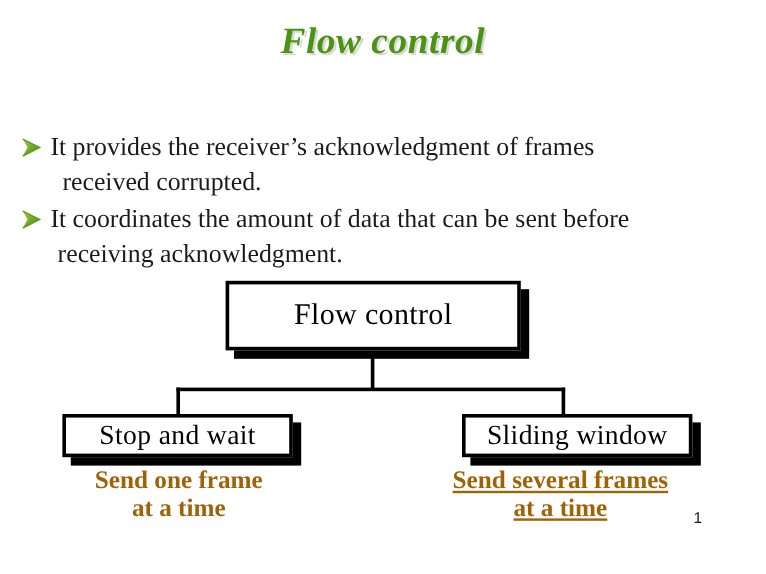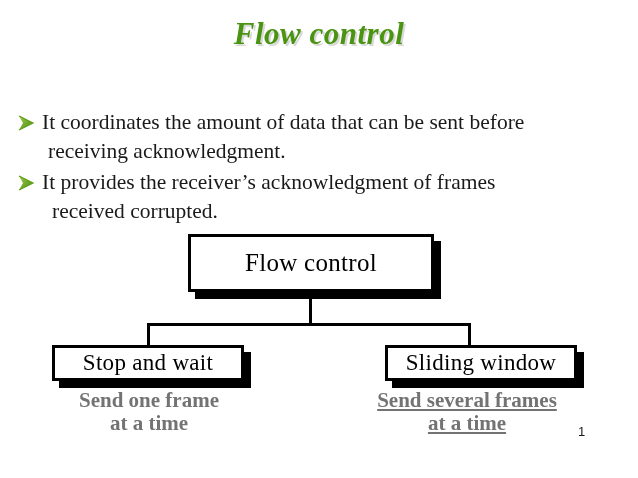--- a/index.html
+++ b/index.html
@@ -118,21 +118,21 @@
   }
   #conn-stem   { left: 309px; top: 64px;  width: 3px;   height: 33px; }
   #conn-bar    { left: 147px; top: 95px;  width: 324px; height: 3px; }
   #conn-drop-l { left: 147px; top: 95px;  width: 3px;   height: 24px; }
   #conn-drop-r { left: 468px; top: 95px;  width: 3px;   height: 24px; }
 
   
   .caption {
     position: absolute;
     text-align: center;
-    color: #737373;
+    color: #a16207;
     font-family: "Liberation Serif", "DejaVu Serif", serif;
     font-weight: bold;
     font-size: 21px;
     line-height: 23px;
   }
   #caption-left  { left: 38px;  top: 161px; width: 222px; }
   #caption-right { left: 332px; top: 161px; width: 270px; text-decoration: underline; }
   .caption-line { display: block; white-space: nowrap; }
 
   
@@ -146,55 +146,55 @@
   }
 </style>
 </head>
 <body>
 
 <div id="slide">
 
   <div id="title">Flow control</div>
 
   <div id="body">
+
+    <div class="bullet-row">
+      <span class="arrow-icon">
+        <svg width="20" height="20" viewBox="0 0 20 20" aria-hidden="true">
+          <defs>
+            <linearGradient id="gB" x1="0" y1="0" x2="1" y2="1">
+              <stop offset="0%" stop-color="#9ec94a"></stop>
+              <stop offset="100%" stop-color="#4a8c10"></stop>
+            </linearGradient>
+          </defs>
+          <path d="M3 3 L17 10 L3 17 L7 10 Z" fill="url(#gB)"></path>
+          <path d="M3 3 L17 10 L3 17" fill="none" stroke="#5c9c16" stroke-width="1.2"></path>
+        </svg>
+      </span>
+      <span class="bullet-text">It provides the receiver’s acknowledgment of frames</span>
+      <span class="bullet-cont indent2">received corrupted.</span>
+    </div>
 
     <div class="bullet-row">
       <span class="arrow-icon">
         <svg width="20" height="20" viewBox="0 0 20 20" aria-hidden="true">
           <defs>
             <linearGradient id="gA" x1="0" y1="0" x2="1" y2="1">
               <stop offset="0%" stop-color="#9ec94a"></stop>
               <stop offset="100%" stop-color="#4a8c10"></stop>
             </linearGradient>
           </defs>
           <path d="M3 3 L17 10 L3 17 L7 10 Z" fill="url(#gA)"></path>
           <path d="M3 3 L17 10 L3 17" fill="none" stroke="#5c9c16" stroke-width="1.2"></path>
         </svg>
       </span>
       <span class="bullet-text">It coordinates the amount of data that can be sent before</span>
       <span class="bullet-cont">receiving acknowledgment.</span>
     </div>
 
-    <div class="bullet-row">
-      <span class="arrow-icon">
-        <svg width="20" height="20" viewBox="0 0 20 20" aria-hidden="true">
-          <defs>
-            <linearGradient id="gB" x1="0" y1="0" x2="1" y2="1">
-              <stop offset="0%" stop-color="#9ec94a"></stop>
-              <stop offset="100%" stop-color="#4a8c10"></stop>
-            </linearGradient>
-          </defs>
-          <path d="M3 3 L17 10 L3 17 L7 10 Z" fill="url(#gB)"></path>
-          <path d="M3 3 L17 10 L3 17" fill="none" stroke="#5c9c16" stroke-width="1.2"></path>
-        </svg>
-      </span>
-      <span class="bullet-text">It provides the receiver’s acknowledgment of frames</span>
-      <span class="bullet-cont indent2">received corrupted.</span>
-    </div>
-
   </div>
 
   <div id="diagram">
 
     <div class="conn" id="conn-stem"></div>
     <div class="conn" id="conn-bar"></div>
     <div class="conn" id="conn-drop-l"></div>
     <div class="conn" id="conn-drop-r"></div>
 
     <div class="node" id="node-root">

